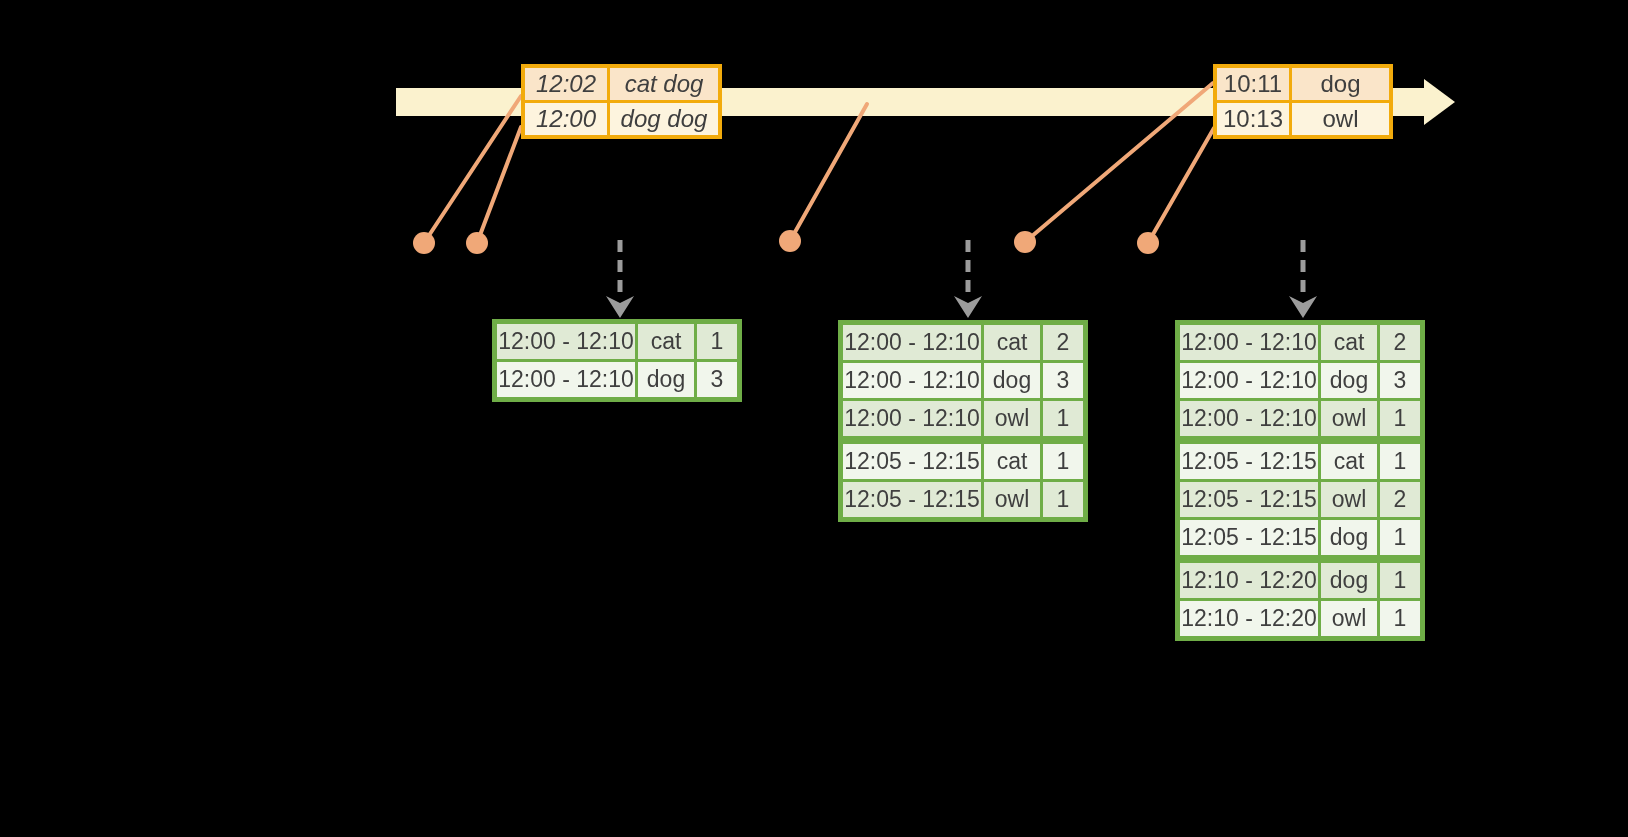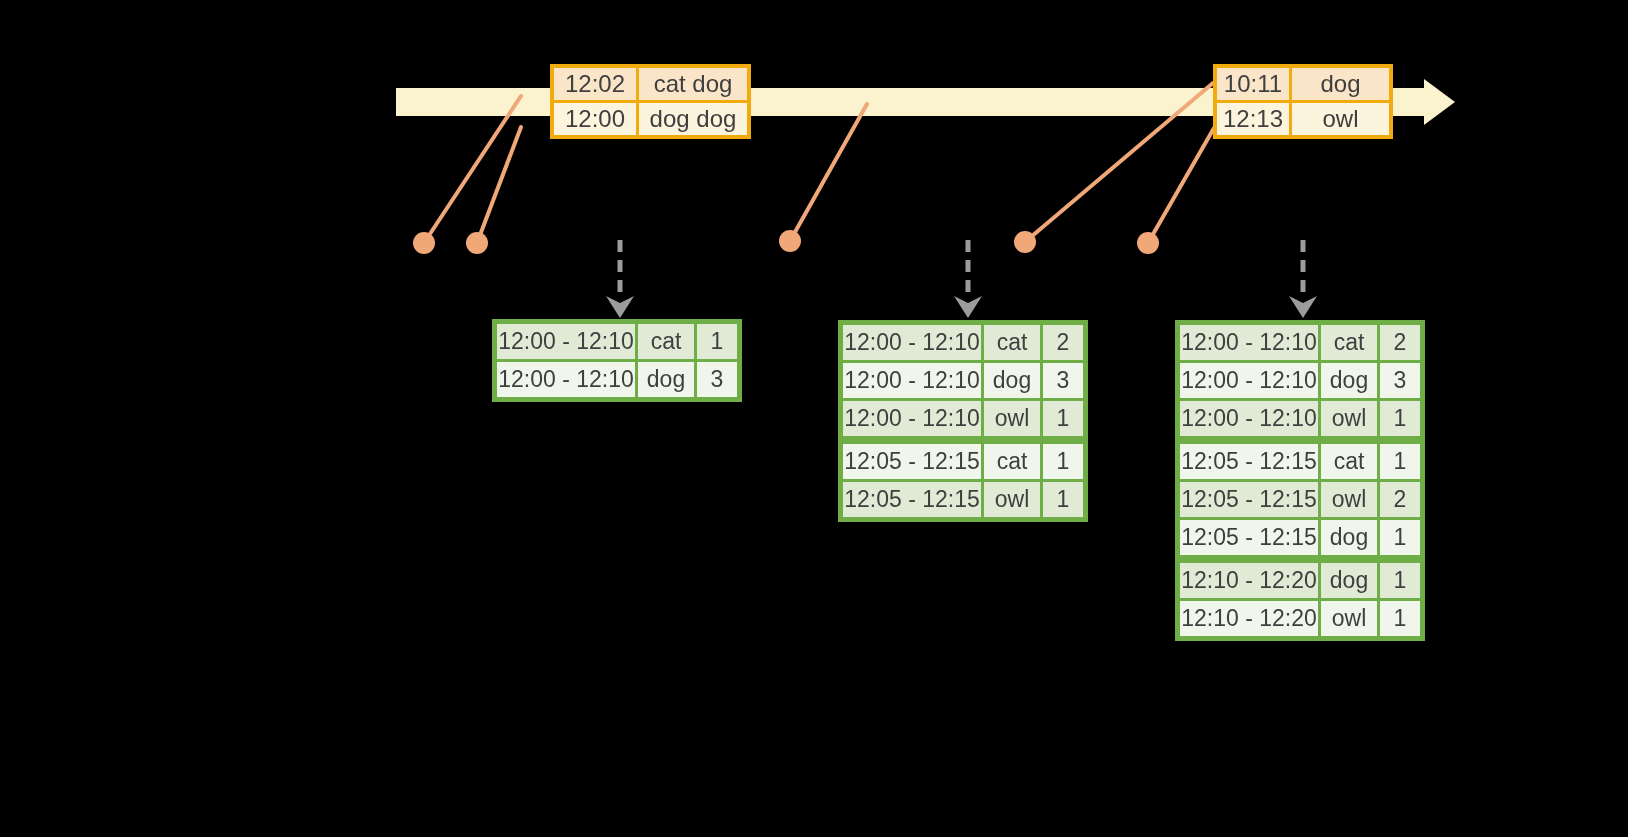--- a/index.html
+++ b/index.html
@@ -11,21 +11,21 @@
   .band { position:absolute; left:396px; top:88px; width:1028px; height:28px; background:#FBF2CE; }
   .band-arrowhead {
     position:absolute; left:1424px; top:79px; width:0; height:0;
     border-top:23px solid transparent; border-bottom:23px solid transparent;
     border-left:31px solid #FBF2CE;
   }
   
   .overlay { position:absolute; left:0; top:0; }
   
   .ebox { position:absolute; background:#F2AB0C; padding:4px; display:grid; gap:3px; }
-  .ebox1 { left:550px; top:64px;  grid-template-columns:82px 108px; }
+  .ebox1 { left:521px; top:64px;  grid-template-columns:82px 108px;font-style:italic; }
   .ebox2 { left:867px; top:85px;  grid-template-columns:82px 112px; }
   .ebox3 { left:1213px; top:64px; grid-template-columns:72px 97px; }
   .ecell { height:32px; display:flex; align-items:center; justify-content:center;
            font-size:24px; }
   .e-dark  .ecell { background:#FAE5C9; }
   .e-light .ecell { background:#FDF4DE; }
   .erow { display:contents; }
   
   .rtable { position:absolute; background:#6FAD47; padding:5px;
             display:flex; flex-direction:column; gap:8px; }
@@ -80,21 +80,21 @@
     </div>
   </div>
 
 
   <div class="ebox ebox3">
     <div class="erow e-dark">
       <div class="ecell">10:11</div>
       <div class="ecell">dog</div>
     </div>
     <div class="erow e-light">
-      <div class="ecell">12:13</div>
+      <div class="ecell">10:13</div>
       <div class="ecell">owl</div>
     </div>
   </div>
 
   <div class="rtable rtable1">
     <div class="rgroup">
       <div class="rrow g">
         <div class="rcell">12:00 - 12:10</div>
         <div class="rcell">cat</div>
         <div class="rcell">1</div>

